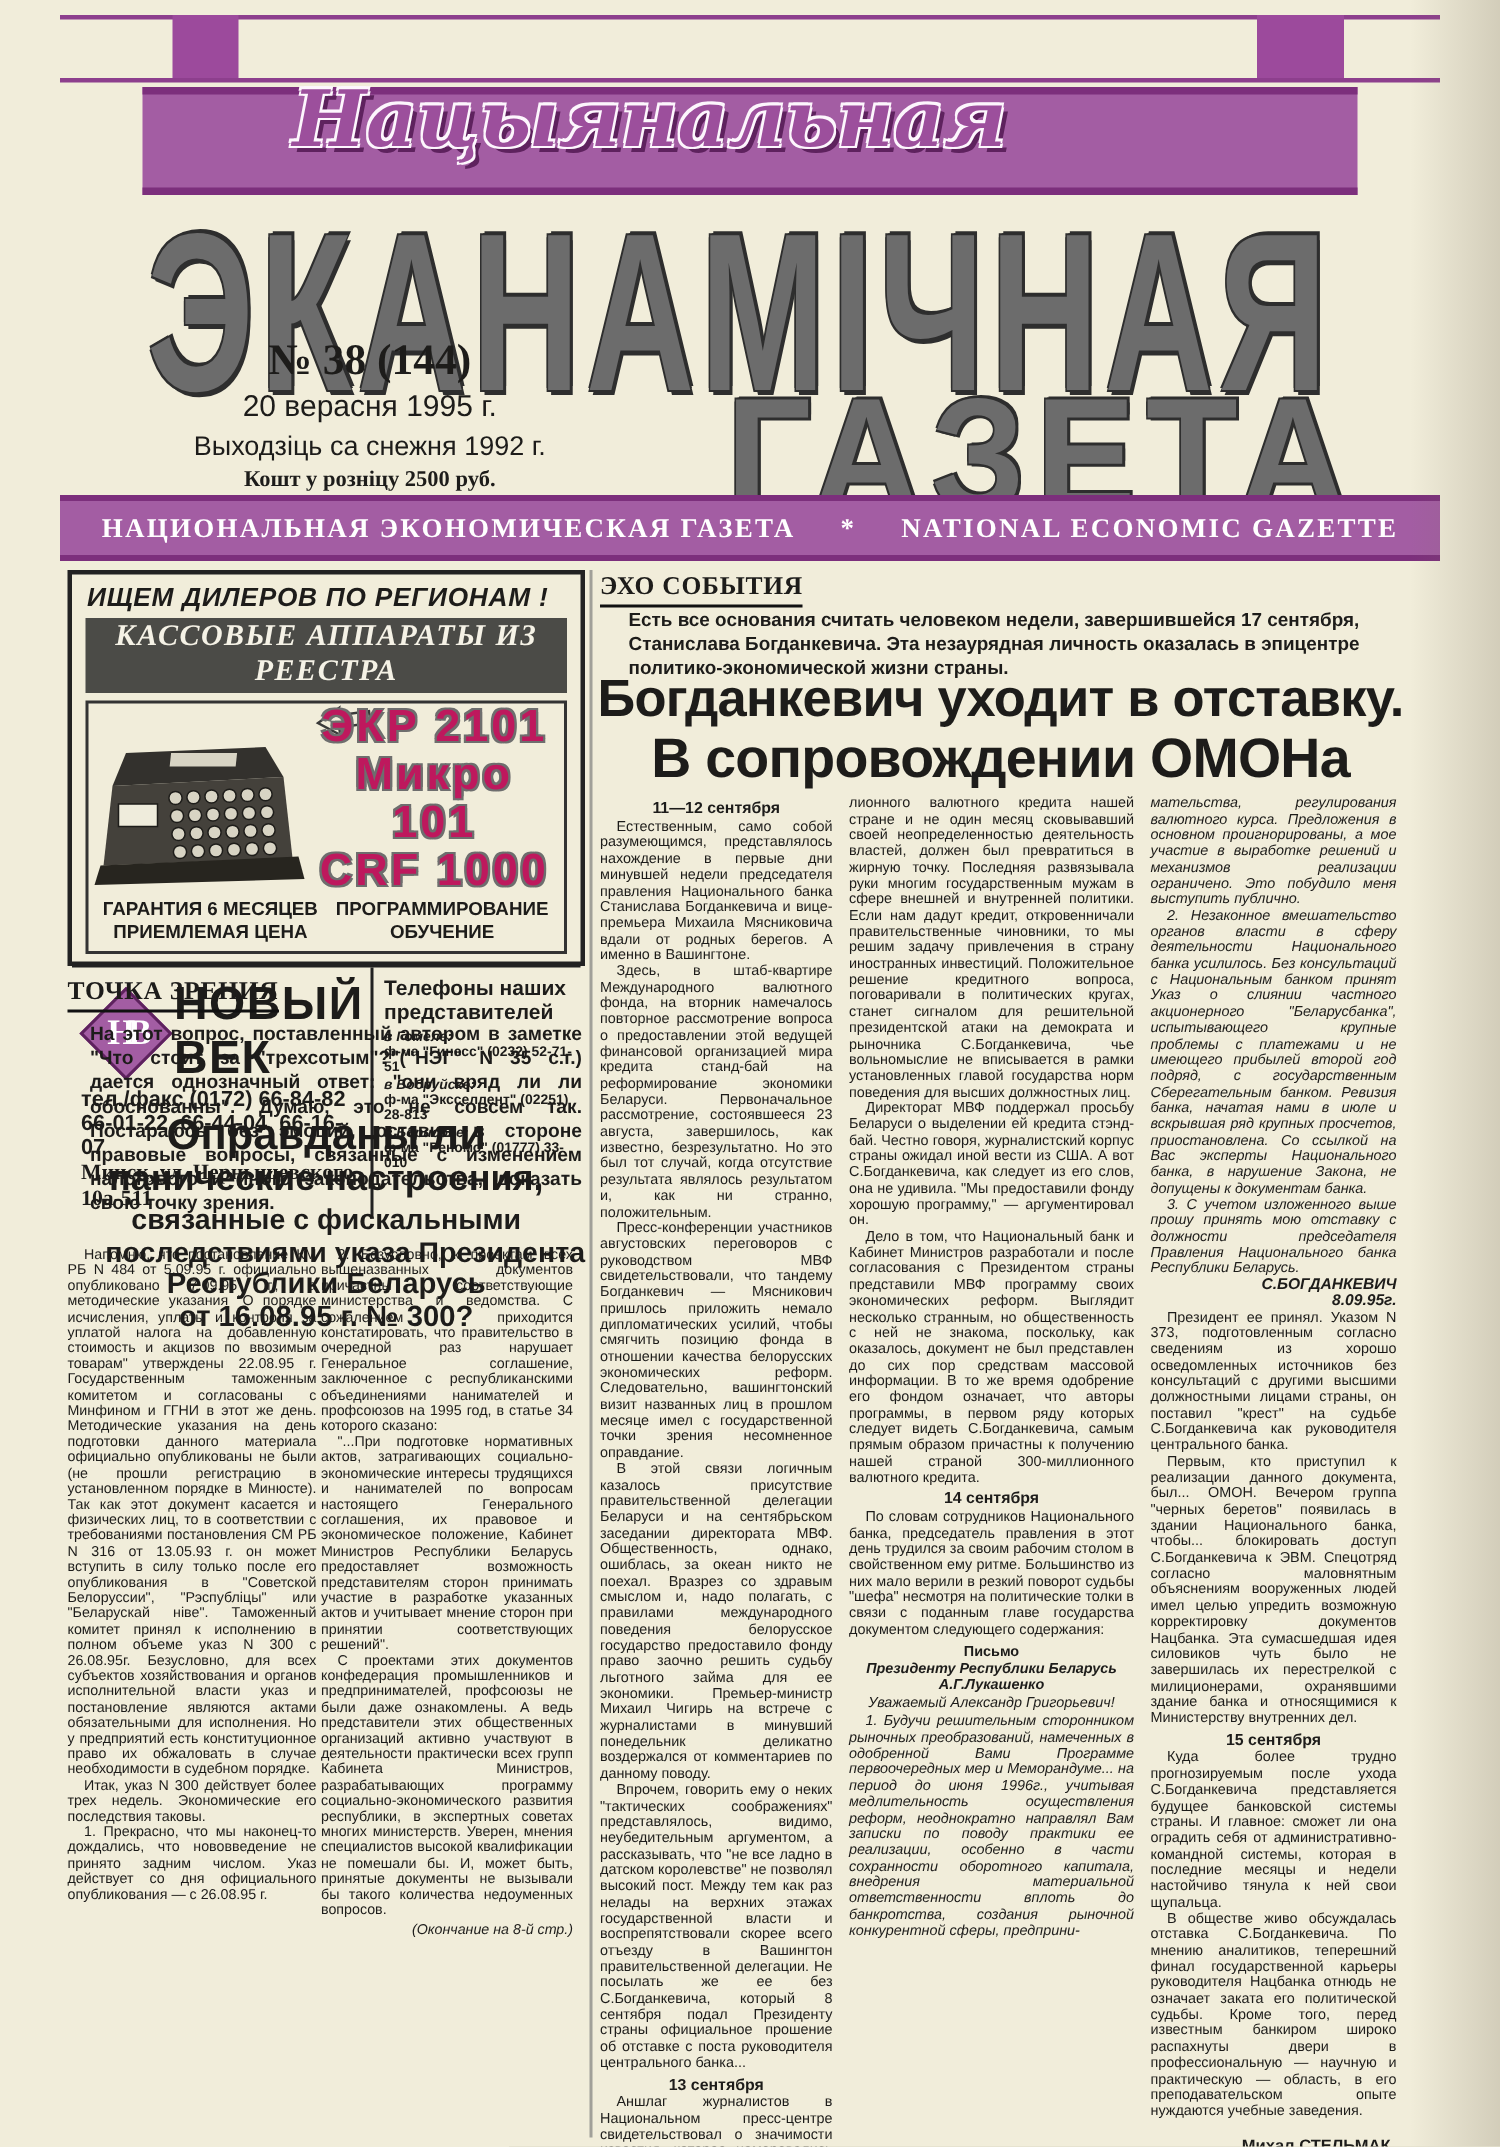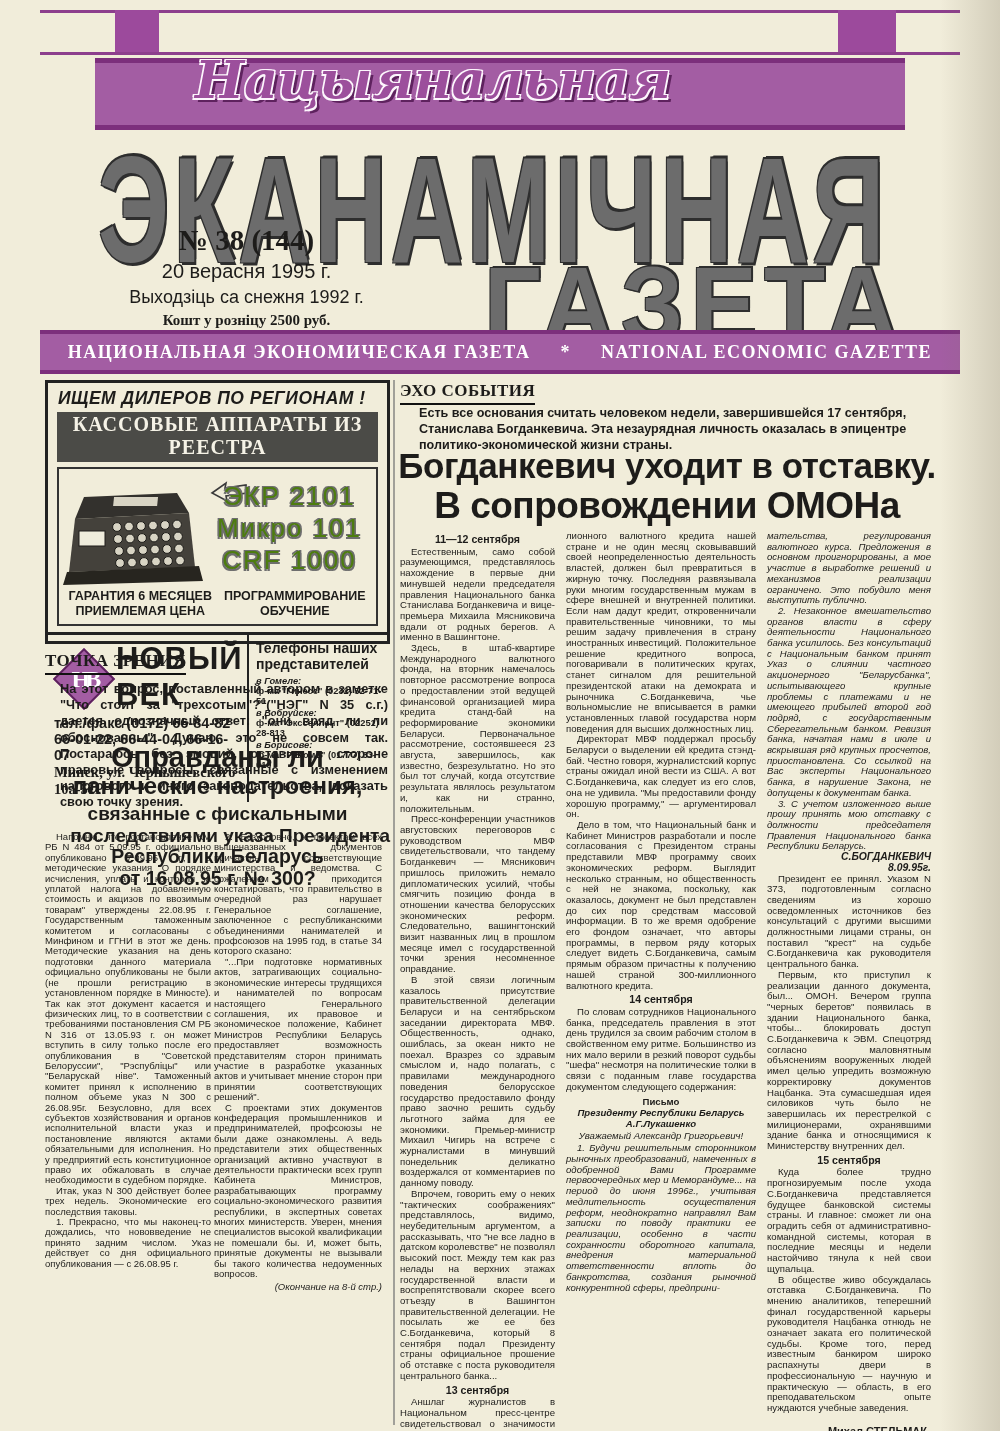--- a/index.html
+++ b/index.html
@@ -29,25 +29,25 @@
     display:flex;align-items:center;justify-content:center;
     font-family:"Liberation Serif",serif;font-weight:bold;font-size:18px;color:#ffffff;letter-spacing:1.5px;}
   .gaz-bar .star{margin:0 30px;}
   
   .vdiv{left:393px;top:380px;width:2px;height:1045px;background:#777;opacity:.65;}
   .scan-edge{right:0;top:0;width:60px;height:1431px;background:linear-gradient(to right,rgba(0,0,0,0),rgba(120,110,90,.25));}
   
   .ad{left:45px;top:380px;width:345px;height:264px;border:3px solid #222;box-sizing:border-box;}
   .ad-dealers{font-weight:bold;font-style:italic;font-size:17.5px;padding:5px 8px 3px 10px;letter-spacing:.5px;}
   .ad-darkbar{margin:0 9px;background:#4b4b47;color:#f5f2e6;font-family:"Liberation Serif",serif;
-    font-weight:bold;font-size:20px;text-align:center;padding:1px 0 3px;letter-spacing:1px;}
+    font-weight:bold;font-size:20px;text-align:center;padding:1px 0 3px;letter-spacing:1px;font-style:italic;}
   .ad-product{margin:5px 9px 0;border:2px solid #333;}
   .ad-prod-top{display:flex;align-items:center;}
   .ad-models{flex:1;text-align:center;padding-right:6px;}
-  .model-line{font-weight:normal;font-size:26px;line-height:32px;letter-spacing:2px;color:#4d7c0f;
+  .model-line{font-weight:bold;font-size:30px;line-height:32px;letter-spacing:2px;color:#be185d;
     text-shadow:-1.5px -1.5px 0 #6e6e6e,1.5px -1.5px 0 #6e6e6e,-1.5px 1.5px 0 #6e6e6e,1.5px 1.5px 0 #6e6e6e;}
   .ad-feat-row{display:flex;padding:2px 4px 5px;}
   .ad-feat{flex:1;text-align:center;font-weight:bold;font-size:12.5px;line-height:15px;}
   .ad-bottom{display:flex;border-top:3px solid #222;margin-top:6px;}
   .ad-company{flex:1;padding:6px 4px 4px 6px;}
   .company-row{display:flex;align-items:center;}
   .nv-logo{width:40px;height:40px;background:#a35da3;border:2px solid #5e225e;transform:rotate(45deg);
     margin:6px 10px 2px 8px;display:flex;align-items:center;justify-content:center;flex:none;}
   .nv-logo span{transform:rotate(-45deg);font-family:"Liberation Serif",serif;font-weight:bold;
     font-size:24px;color:#fff;letter-spacing:-5px;}

